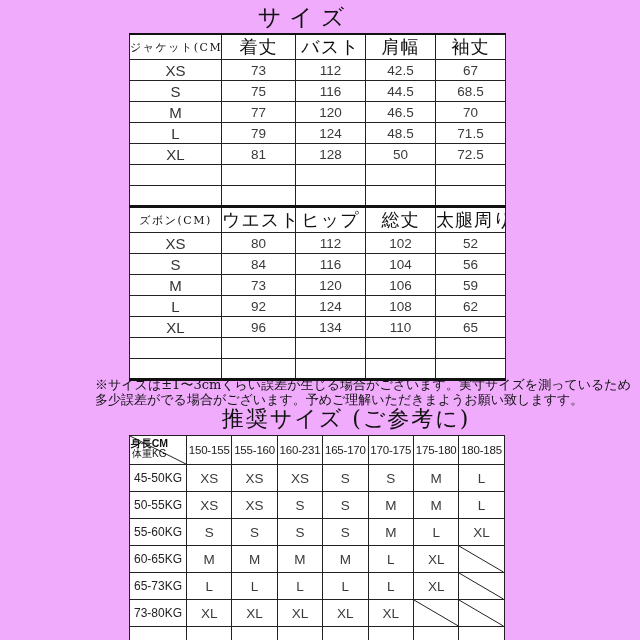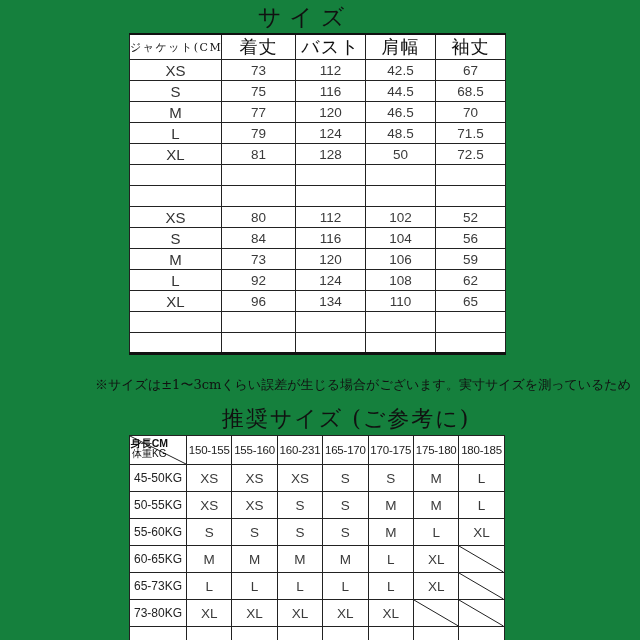--- a/index.html
+++ b/index.html
@@ -4,21 +4,21 @@
 <style>
   * { margin:0; padding:0; box-sizing:border-box; }
   html,body { background:#fff; }
   body {
     width:640px; height:640px;
     font-family:"Liberation Sans","DejaVu Sans",sans-serif;
     color:#1a1a1a;
   }
   .canvas {
     position:relative; width:640px; height:640px;
-    background:#15803d; overflow:hidden;
+    background:#f0abfc; overflow:hidden;
   }
   .main-title {
     position:absolute; top:2px; left:0; width:100%;
     text-align:center; transform:translateX(-15px);
     font-family:"DejaVu Serif","Liberation Serif",serif;
     font-size:23px; font-weight:500; letter-spacing:8px; color:#111;
   }
   table.grid {
     position:absolute; border-collapse:collapse; table-layout:fixed;
     background:#fff;
@@ -141,20 +141,27 @@
           <td></td>
           <td></td>
         </tr>
         <tr class="empty-row">
           <td></td>
           <td></td>
           <td></td>
           <td></td>
           <td></td>
         </tr>
+        <tr class="hdr-row pants">
+          <td class="hdr-small">ズボン(CM)</td>
+          <td class="hdr-big">ウエスト</td>
+          <td class="hdr-big">ヒップ</td>
+          <td class="hdr-big">総丈</td>
+          <td class="hdr-big">太腿周り</td>
+        </tr>
         <tr class="data-row">
           <td class="size-label">XS</td>
           <td class="val">80</td>
           <td class="val">112</td>
           <td class="val">102</td>
           <td class="val">52</td>
         </tr>
         <tr class="data-row">
           <td class="size-label">S</td>
           <td class="val">84</td>
@@ -195,20 +202,21 @@
           <td></td>
           <td></td>
           <td></td>
           <td></td>
         </tr>
       </tbody>
   </table>
 
   <div class="note">
     <div>※サイズは±1〜3cmくらい誤差が生じる場合がございます。実寸サイズを測っているため</div>
+    <div>多少誤差がでる場合がございます。予めご理解いただきまようお願い致しますす。</div>
   </div>
 
   <div class="sub-title">推奨サイズ (ご参考に)</div>
 
   <table class="grid rec-table">
     <colgroup>
       <col style="width:57px">
         <col style="width:45.4px">
         <col style="width:45.4px">
         <col style="width:45.4px">

